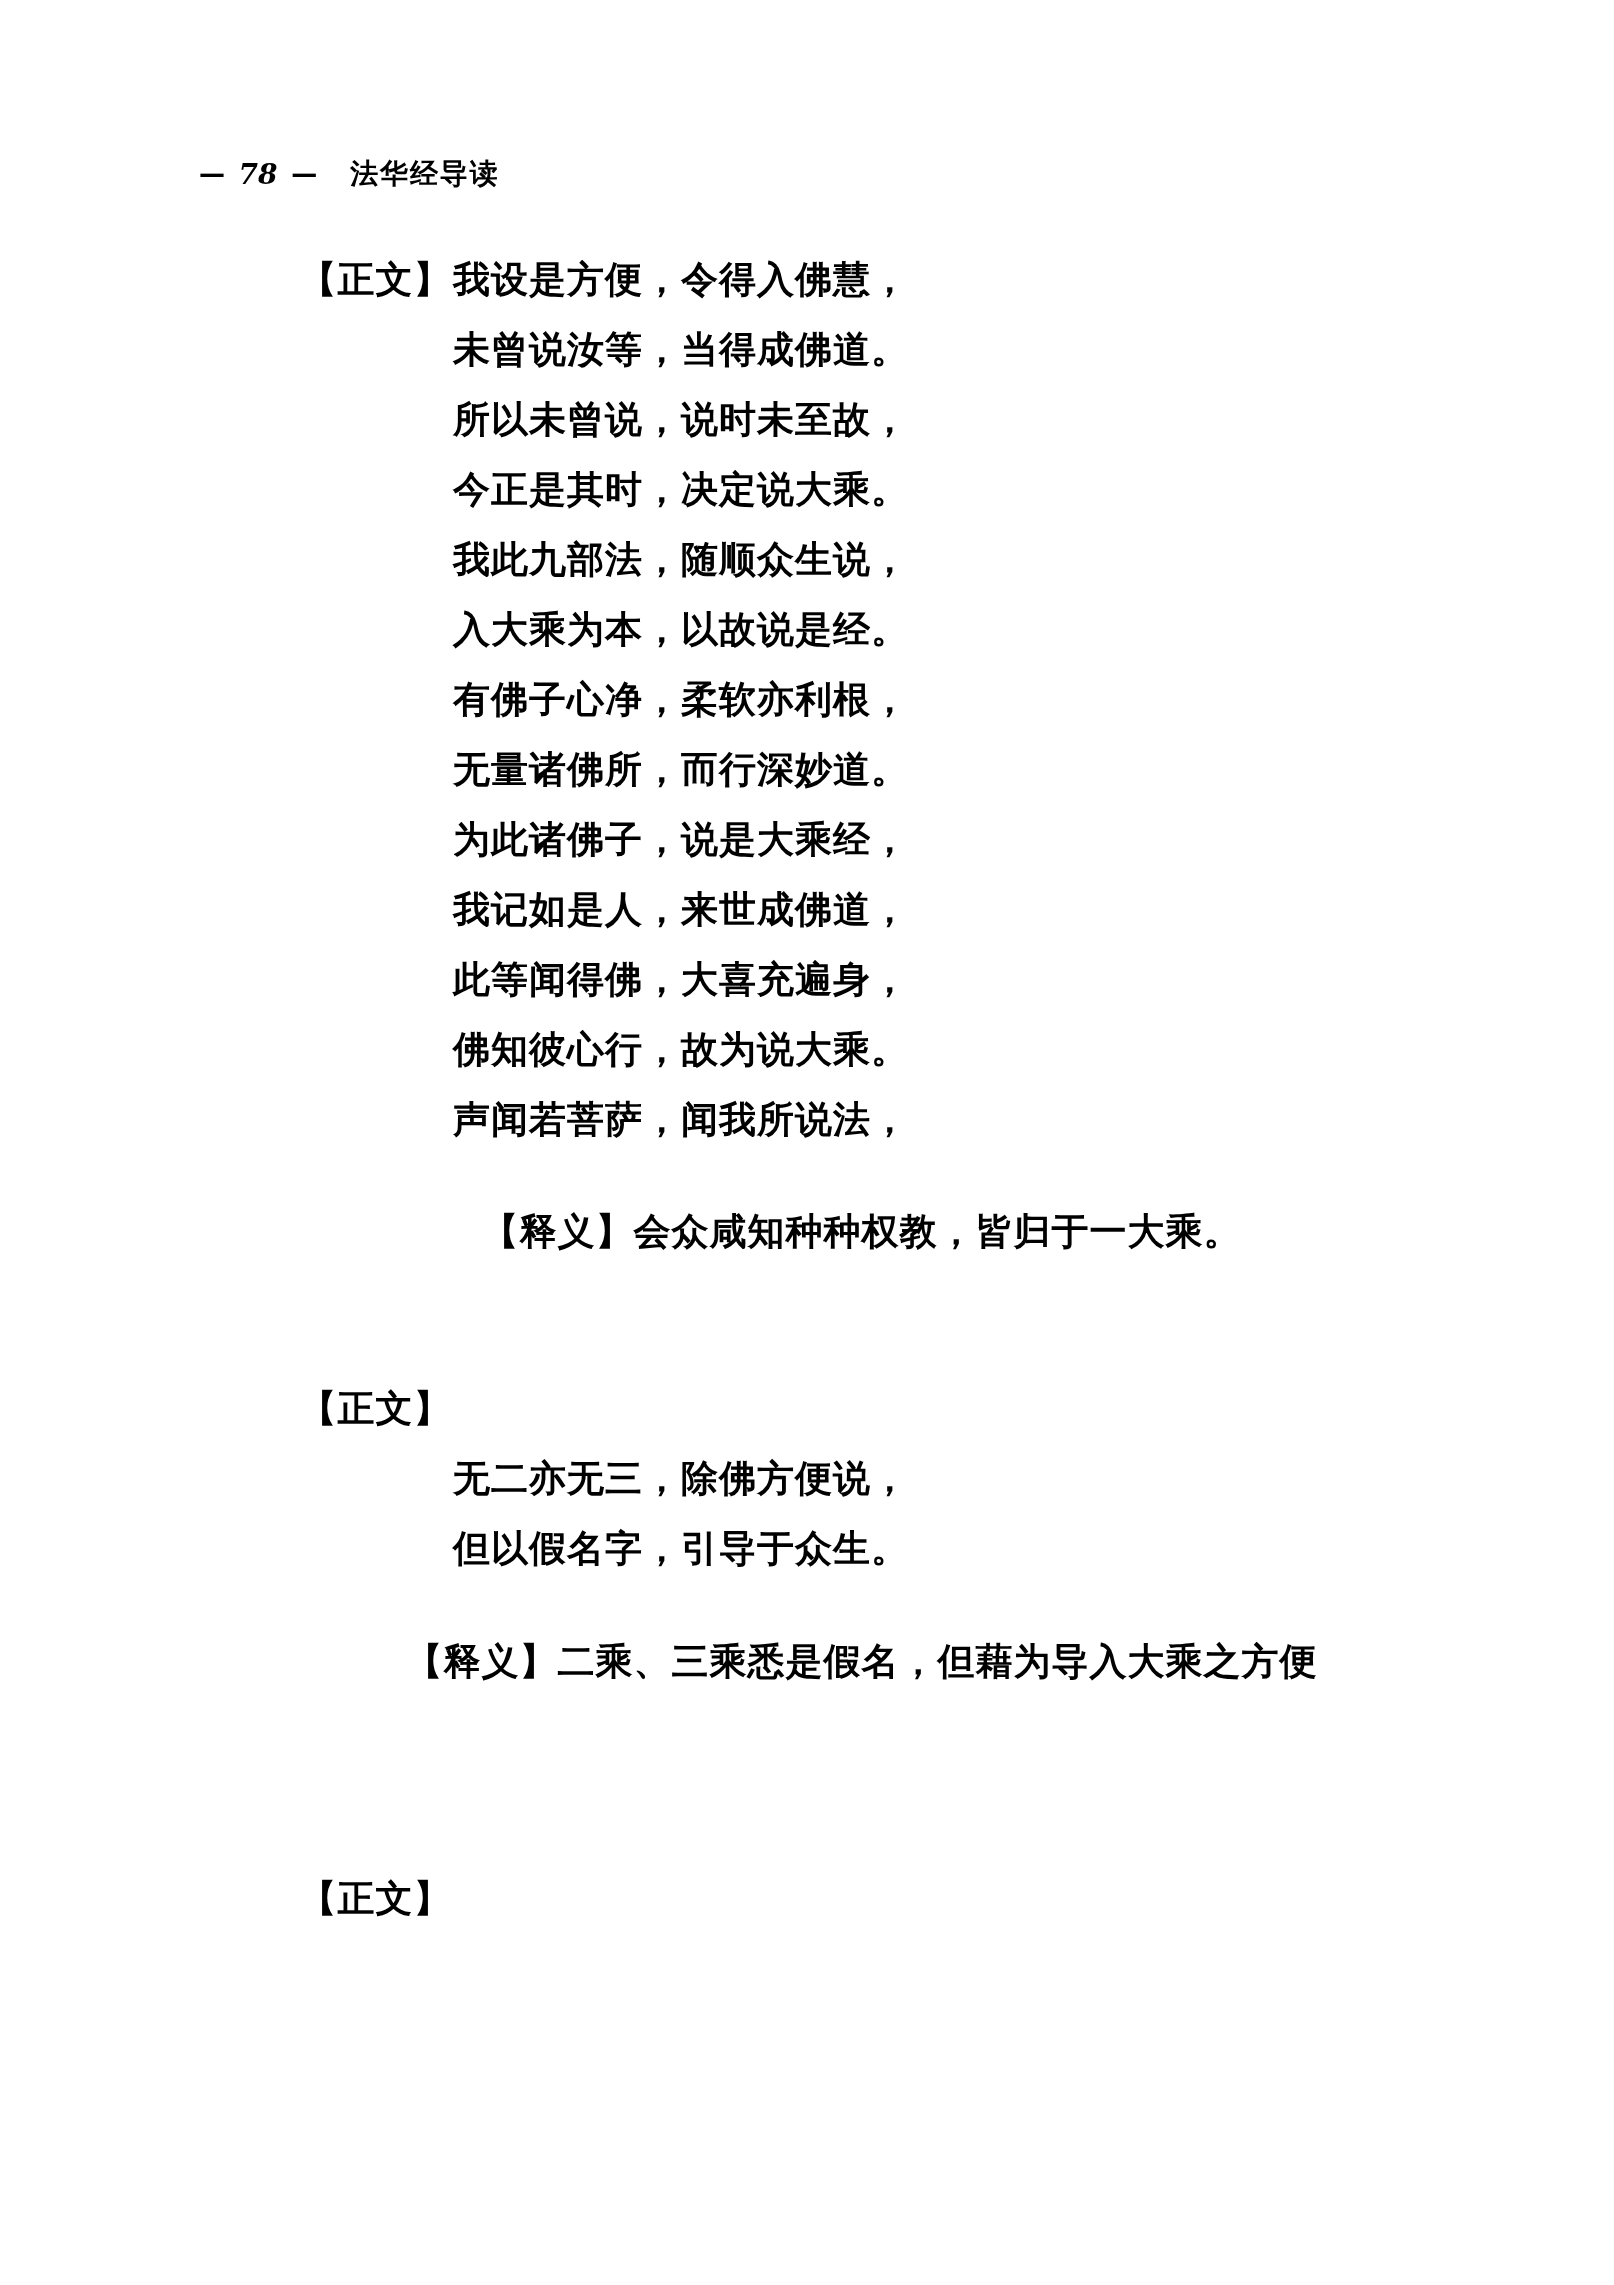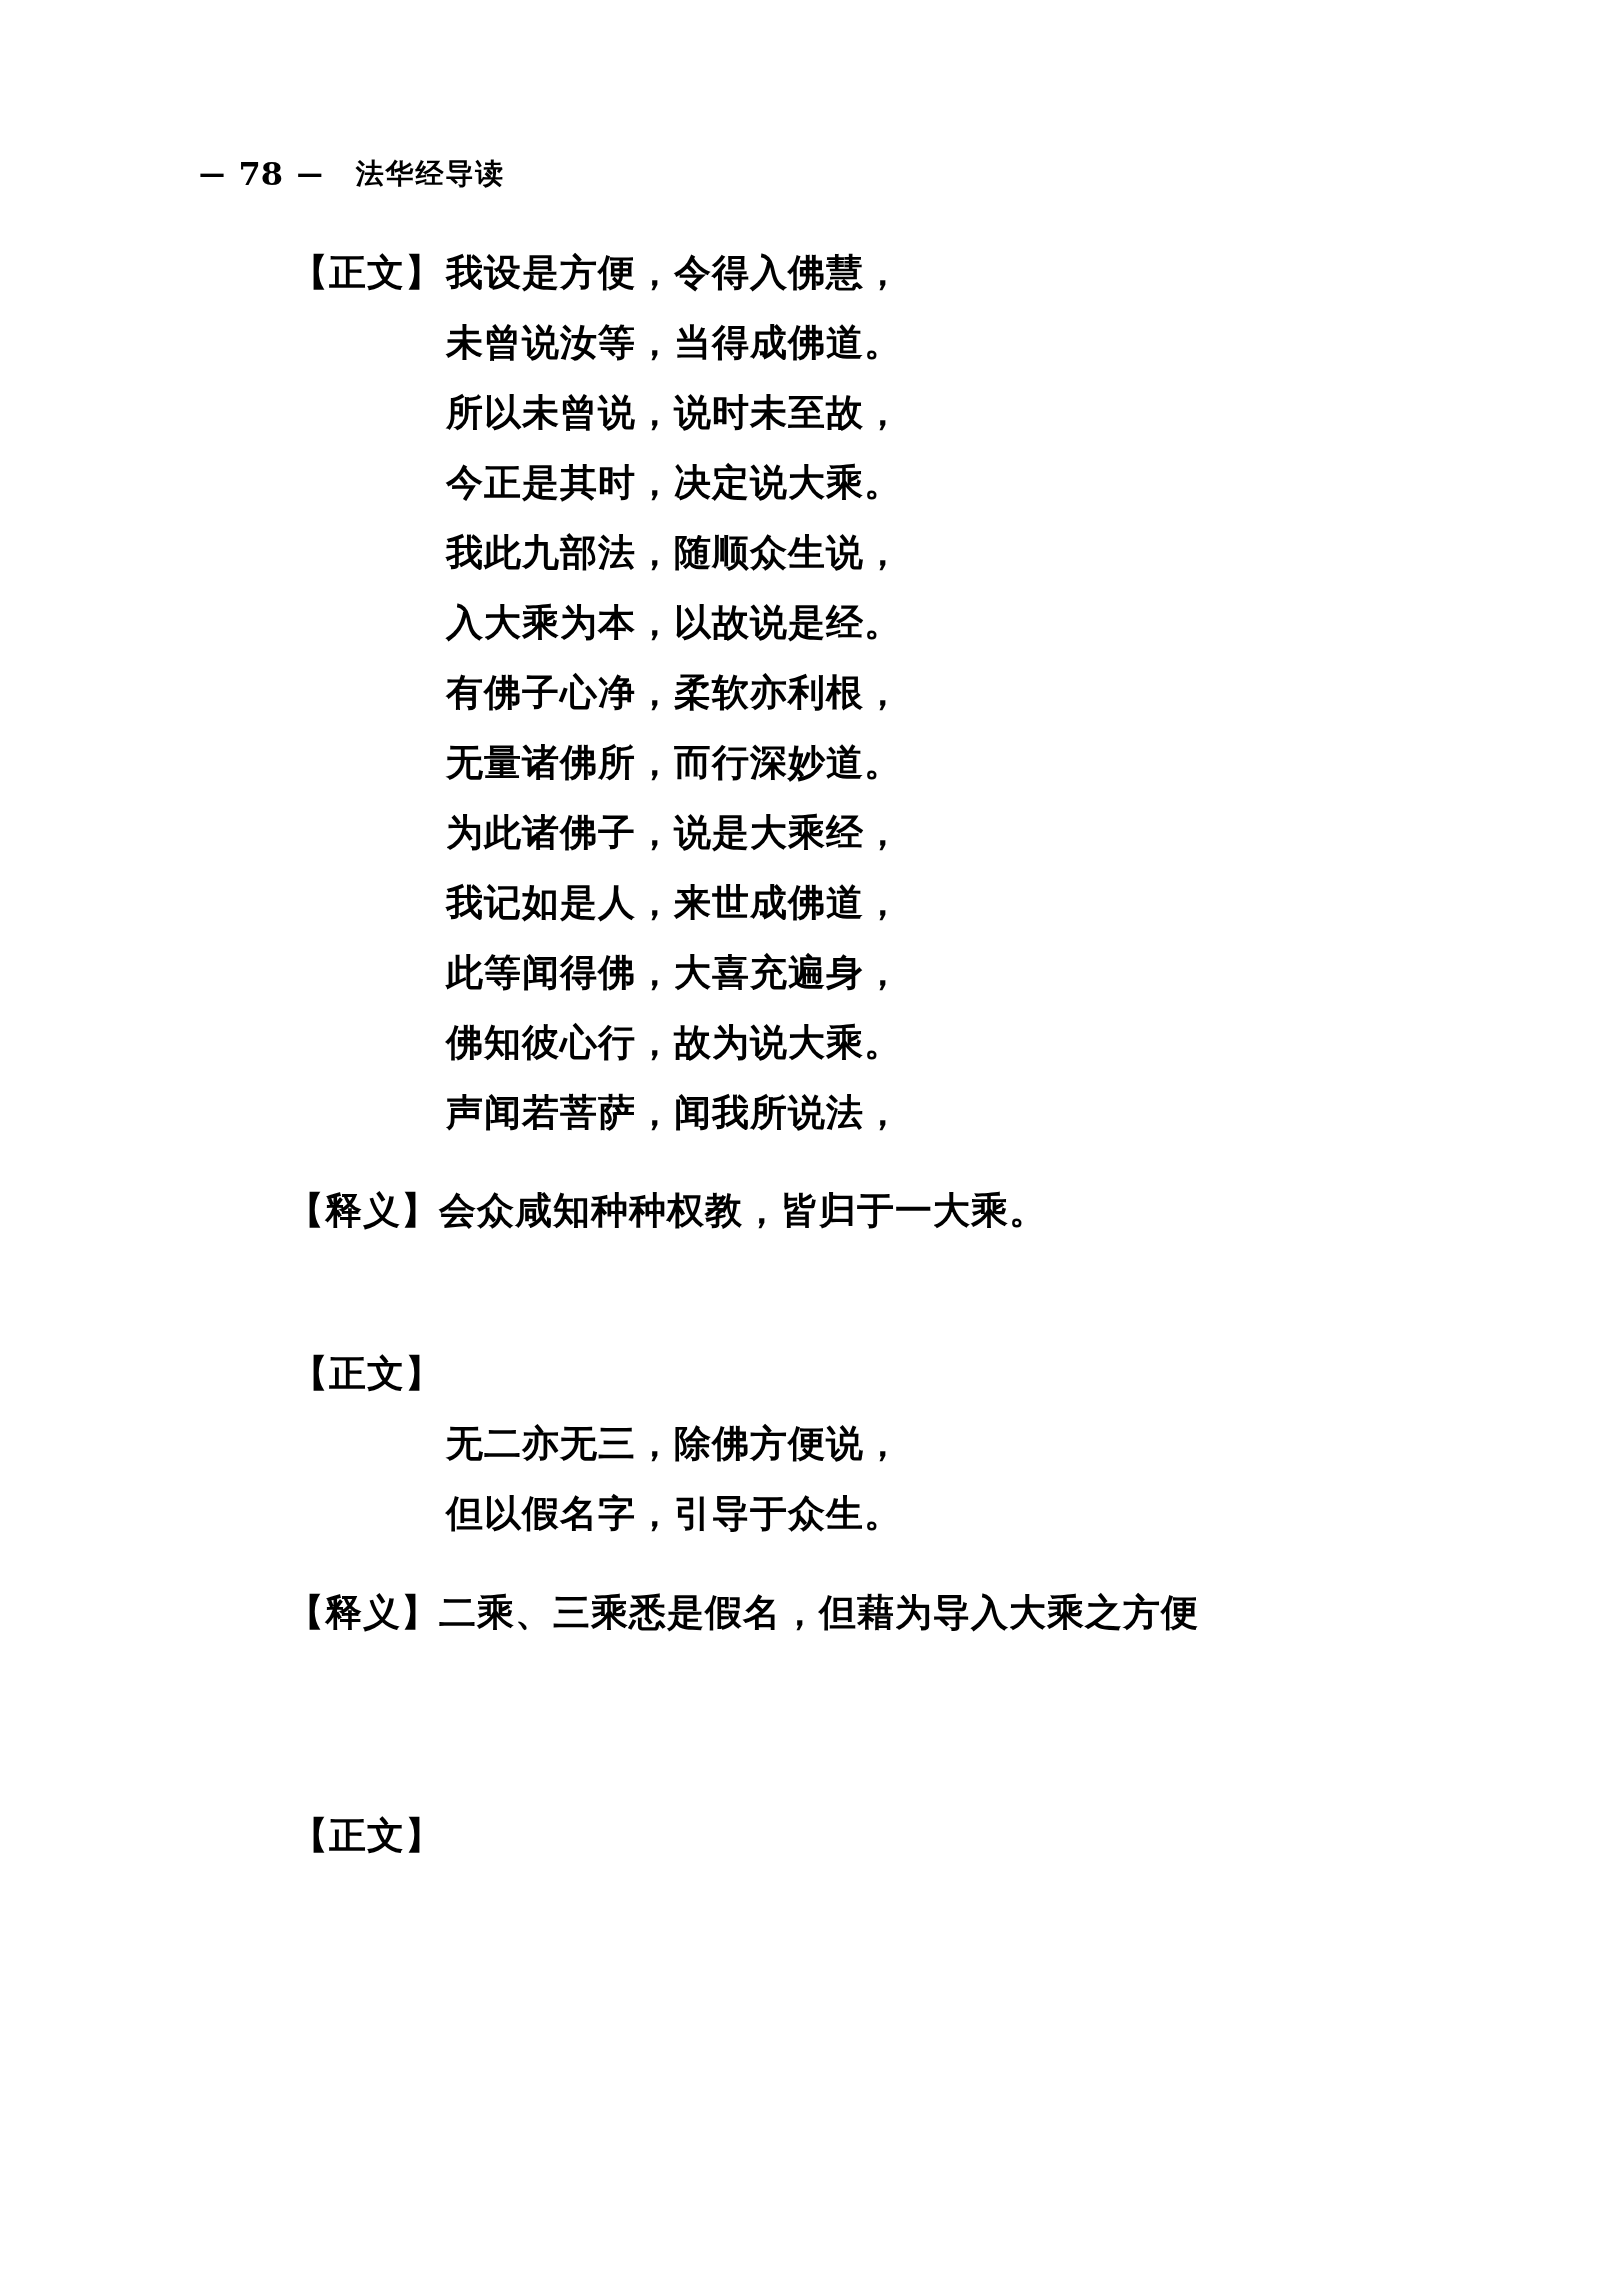--- a/index.html
+++ b/index.html
@@ -31,43 +31,45 @@
     align-items: center;
     white-space: nowrap;
   }
   .header .dash {
     font-size: 26px;
     font-weight: bold;
     letter-spacing: 0;
     line-height: 1;
   }
   .header .pagenum {
-    font-size: 32px;
+    font-size: 28px;
     font-weight: bold;
     margin: 0 13.6px;
     font-family: "DejaVu Serif", "Liberation Serif", serif;
+    font-style: italic;
   }
   .header .booktitle {
     font-size: 28px;
     font-weight: bold;
     margin-left: 33px;
     letter-spacing: 1.9px;
   }
 
   
   .content {
     position: absolute;
     left: 0;
     top: 233px;
     width: 1615px;
   }
 
   .block {
-    margin: 4px;
+    margin: 11px;
     padding: 0;
+    text-align: center;
   }
 
   
   .verse-line {
     font-size: 37px;
     font-weight: bold;
     line-height: 1.0;
     letter-spacing: 1px;
     white-space: nowrap;
     font-family: "DejaVu Sans", "Liberation Sans", sans-serif;

